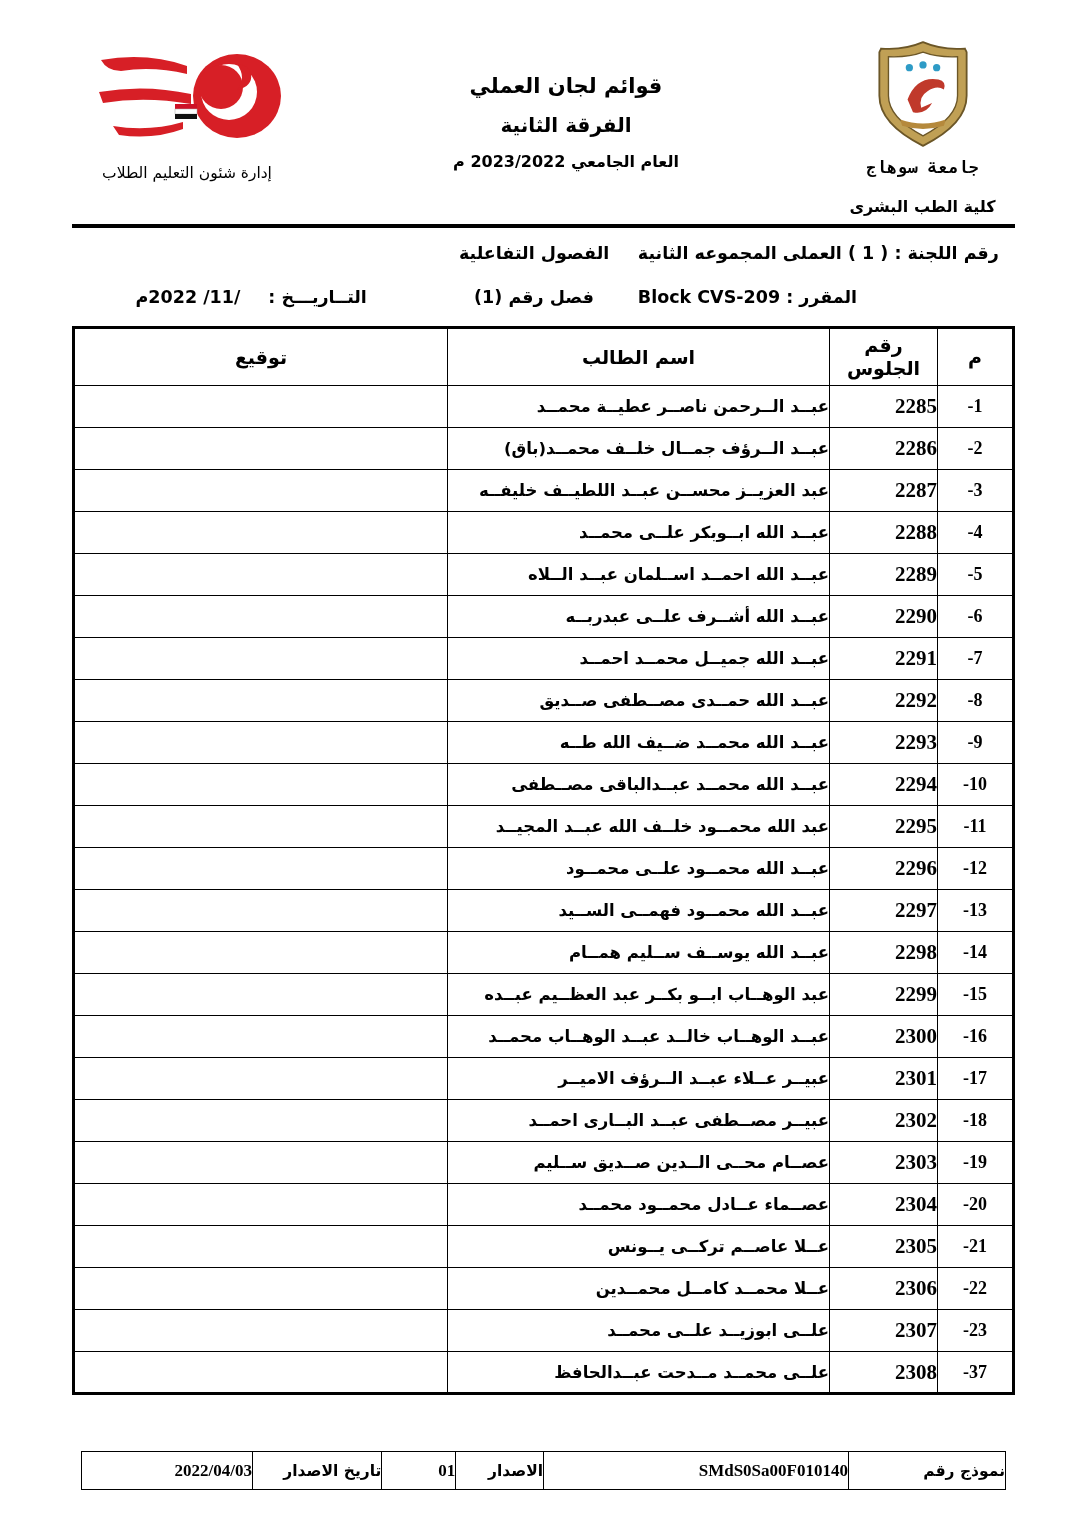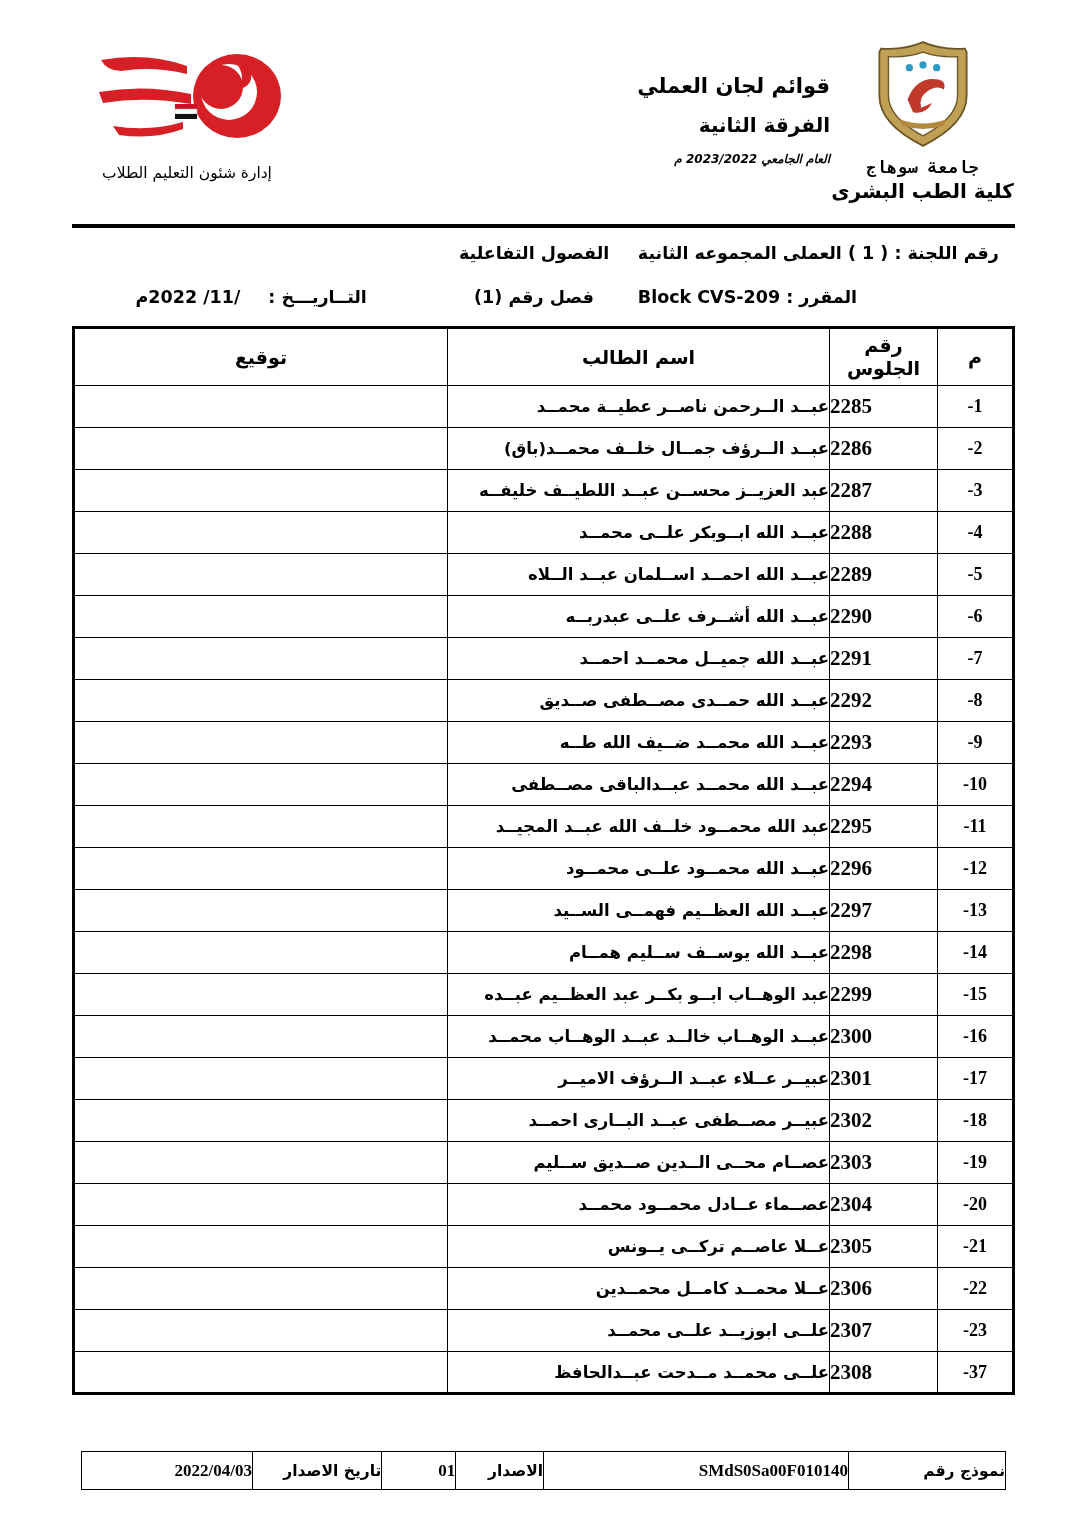--- a/index.html
+++ b/index.html
@@ -19,25 +19,25 @@
 
   
   .header {
     display: flex;
     justify-content: space-between;
     align-items: flex-start;
     height: 180px;
   }
   .uni-block { width: 185px; text-align: center; }
   .uni-name   { font-weight: bold; font-size: 17px; margin-top: 3px; font-family: Liberation Mono, monospace; }
-  .fac-name   { font-weight: bold; font-size: 20px; margin-top: 1px; }
-  .title-block { font-weight: bold; padding-top: 36px; flex: 1; }
+  .fac-name   { font-weight: bold; font-size: 16px; margin-top: 19px; }
+  .title-block { text-align: center; font-weight: bold; padding-top: 36px; flex: 1; }
   .title-1 { font-size: 21px; margin-bottom: 15px; }
   .title-2 { font-size: 20px; margin-bottom: 15px; }
-  .title-3 { font-size: 12px; font-style: italic; }
+  .title-3 { font-size: 16px; }
   .fac-block { width: 230px; text-align: center; padding-top: 6px; }
   .fac-admin { font-weight: normal; font-size: 15.5px; margin-top: 12px; }
 
   .divider { border-top: 4px solid #000; margin-top: 6px; }
 
   
   .info-row {
     display: grid;
     grid-template-columns: 40% 22% 38%;
     align-items: center;
@@ -60,21 +60,21 @@
     table-layout: fixed;
   }
   .students th, .students td { border: 1.5px solid #000; }
   .students th {
     font-size: 19px; font-weight: bold;
     height: 58px; text-align: center;
     line-height: 1.2; vertical-align: middle;
   }
   .students td { height: 42px; font-weight: bold; vertical-align: middle; }
   .col-idx  { text-align: center; font-size: 18px; font-family: "Liberation Serif", "DejaVu Serif", serif; }
-  .col-seat { text-align: left; font-size: 21px; font-family: "Liberation Serif", "DejaVu Serif", serif; }
+  .col-seat { text-align: right; font-size: 21px; font-family: "Liberation Serif", "DejaVu Serif", serif; }
   .col-name { text-align: right; font-size: 16.5px; white-space: nowrap; }
   .col-sign { }
 
   
   table.footer-table {
     width: calc(100% - 18px);
     margin: 56px 9px 0 9px;
     border-collapse: collapse;
     table-layout: fixed;
     font-weight: bold;
@@ -232,21 +232,21 @@
         </tr>
         <tr>
           <td class="col-idx" dir="ltr">-12</td>
           <td class="col-seat" dir="ltr">2296</td>
           <td class="col-name">عبــد الله محمــود علــى محمــود</td>
           <td class="col-sign"></td>
         </tr>
         <tr>
           <td class="col-idx" dir="ltr">-13</td>
           <td class="col-seat" dir="ltr">2297</td>
-          <td class="col-name">عبــد الله العظــيم فهمــى الســيد</td>
+          <td class="col-name">عبــد الله محمــود فهمــى الســيد</td>
           <td class="col-sign"></td>
         </tr>
         <tr>
           <td class="col-idx" dir="ltr">-14</td>
           <td class="col-seat" dir="ltr">2298</td>
           <td class="col-name">عبــد الله يوســف ســليم همــام</td>
           <td class="col-sign"></td>
         </tr>
         <tr>
           <td class="col-idx" dir="ltr">-15</td>

